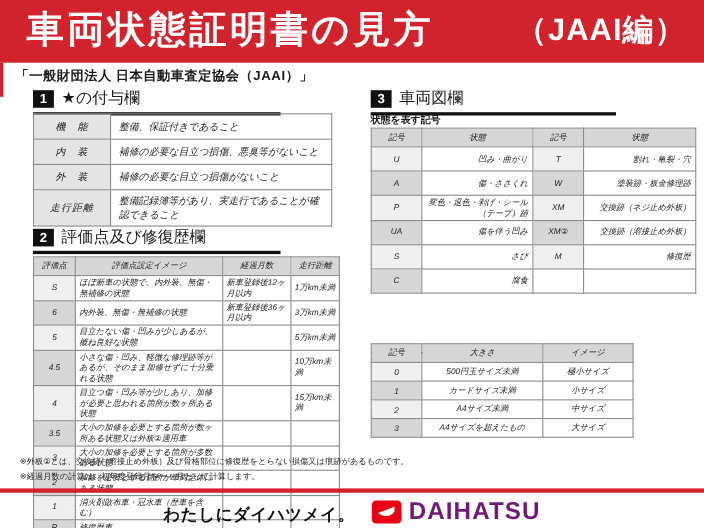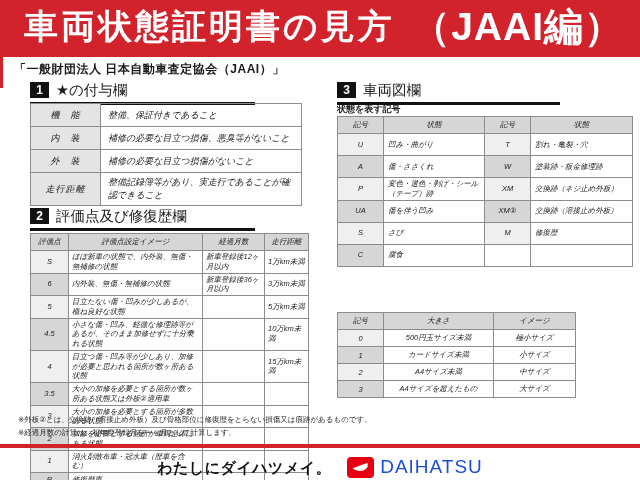--- a/index.html
+++ b/index.html
@@ -4,21 +4,21 @@
 <style>
   html,body{margin:0;padding:0;background:#fff;}
   #page{position:relative;width:640px;height:480px;background:#ffffff;overflow:hidden;
         font-family:"Liberation Sans","DejaVu Sans",sans-serif;color:#1a1a1a;}
 
   
   .header{position:absolute;left:0;top:0;width:640px;height:57px;background:#d2232c;
           display:flex;align-items:center;justify-content:space-between;box-sizing:border-box;
           padding:0 16px 4px 24px;}
   .header .title{color:#fff;font-size:34px;font-weight:bold;letter-spacing:3px;}
-  .header .edition{color:#fff;font-size:39px;font-weight:bold;letter-spacing:1px;}
+  .header .edition{color:#fff;font-size:28px;font-weight:bold;letter-spacing:1px;}
   .org{position:absolute;left:14px;top:61px;font-size:12px;font-weight:bold;letter-spacing:.5px;}
   .edge-strip{position:absolute;left:0;top:57px;width:3px;height:31px;background:#d2232c;}
 
   
   .sec{position:absolute;display:flex;align-items:center;gap:7px;
        border-bottom:3px solid #111;padding-bottom:4px;width:225px;}
   .sec .num{background:#111;color:#fff;font-weight:bold;font-size:12px;width:19px;height:16px;
             line-height:16px;text-align:center;flex:none;}
   .sec .t{font-weight:normal;font-size:14.5px;line-height:1;}
   #sec1{left:30px;top:82px;}
@@ -44,42 +44,42 @@
   .tbl2 tbody tr:nth-child(odd) td.score{background:#efefef;}
   .tbl2 tbody tr:nth-child(even) td.score{background:#d6d6d6;}
 
   
   .sub{position:absolute;font-size:9px;font-weight:bold;}
   #sub-cond{left:337px;top:103px;}
   #sub-size{left:337px;top:316px;}
   .tbl3{position:absolute;left:337px;top:116px;width:295px;font-size:7.5px;line-height:1.3;}
   .tbl3 thead th{background:#d6d6d6;font-weight:normal;text-align:center;height:14px;}
   .tbl3 tbody tr{height:22px;}
-  .tbl3 td{padding:1px 4px;}
+  .tbl3 td{padding:1px 4px;text-align:right;}
   .tbl3 td.sym{text-align:center;}
   .tbl3 tbody tr:nth-child(odd) td.sym{background:#efefef;}
   .tbl3 tbody tr:nth-child(even) td.sym{background:#d6d6d6;}
 
   
   .tbl4{position:absolute;left:337px;top:312px;width:238px;font-size:7.5px;text-align:center;}
   .tbl4 thead th{background:#d6d6d6;font-weight:normal;height:14px;}
   .tbl4 tbody tr{height:17px;}
   .tbl4 tbody tr:nth-child(odd) td.sym{background:#efefef;}
   .tbl4 tbody tr:nth-child(even) td.sym{background:#d6d6d6;}
 
   
   .notes{position:absolute;left:18px;top:414px;font-size:7.5px;line-height:1.7;color:#222;}
   .redline{position:absolute;left:0;top:444px;width:640px;height:4px;background:#d2232c;}
   .footer{position:absolute;left:0;top:450px;width:640px;height:28px;display:flex;
           align-items:flex-end;justify-content:center;gap:16px;}
   .slogan{font-size:15px;font-weight:bold;letter-spacing:.5px;color:#111;}
   .dlogo{display:flex;align-items:center;gap:6px;}
   .dmark{width:27px;height:21px;background:#e60012;border-radius:4px;display:flex;
          align-items:center;justify-content:center;}
-  .dtext{color:#1d4ed8;font-weight:normal;font-size:19px;letter-spacing:1px;}
+  .dtext{color:#701a75;font-weight:bold;font-size:22px;letter-spacing:1px;}
 </style>
 </head>
 <body>
 
 <div id="page">
 
   <div class="header">
     <span class="title">車両状態証明書の見方</span>
     <span class="edition">（JAAI編）</span>
   </div>

